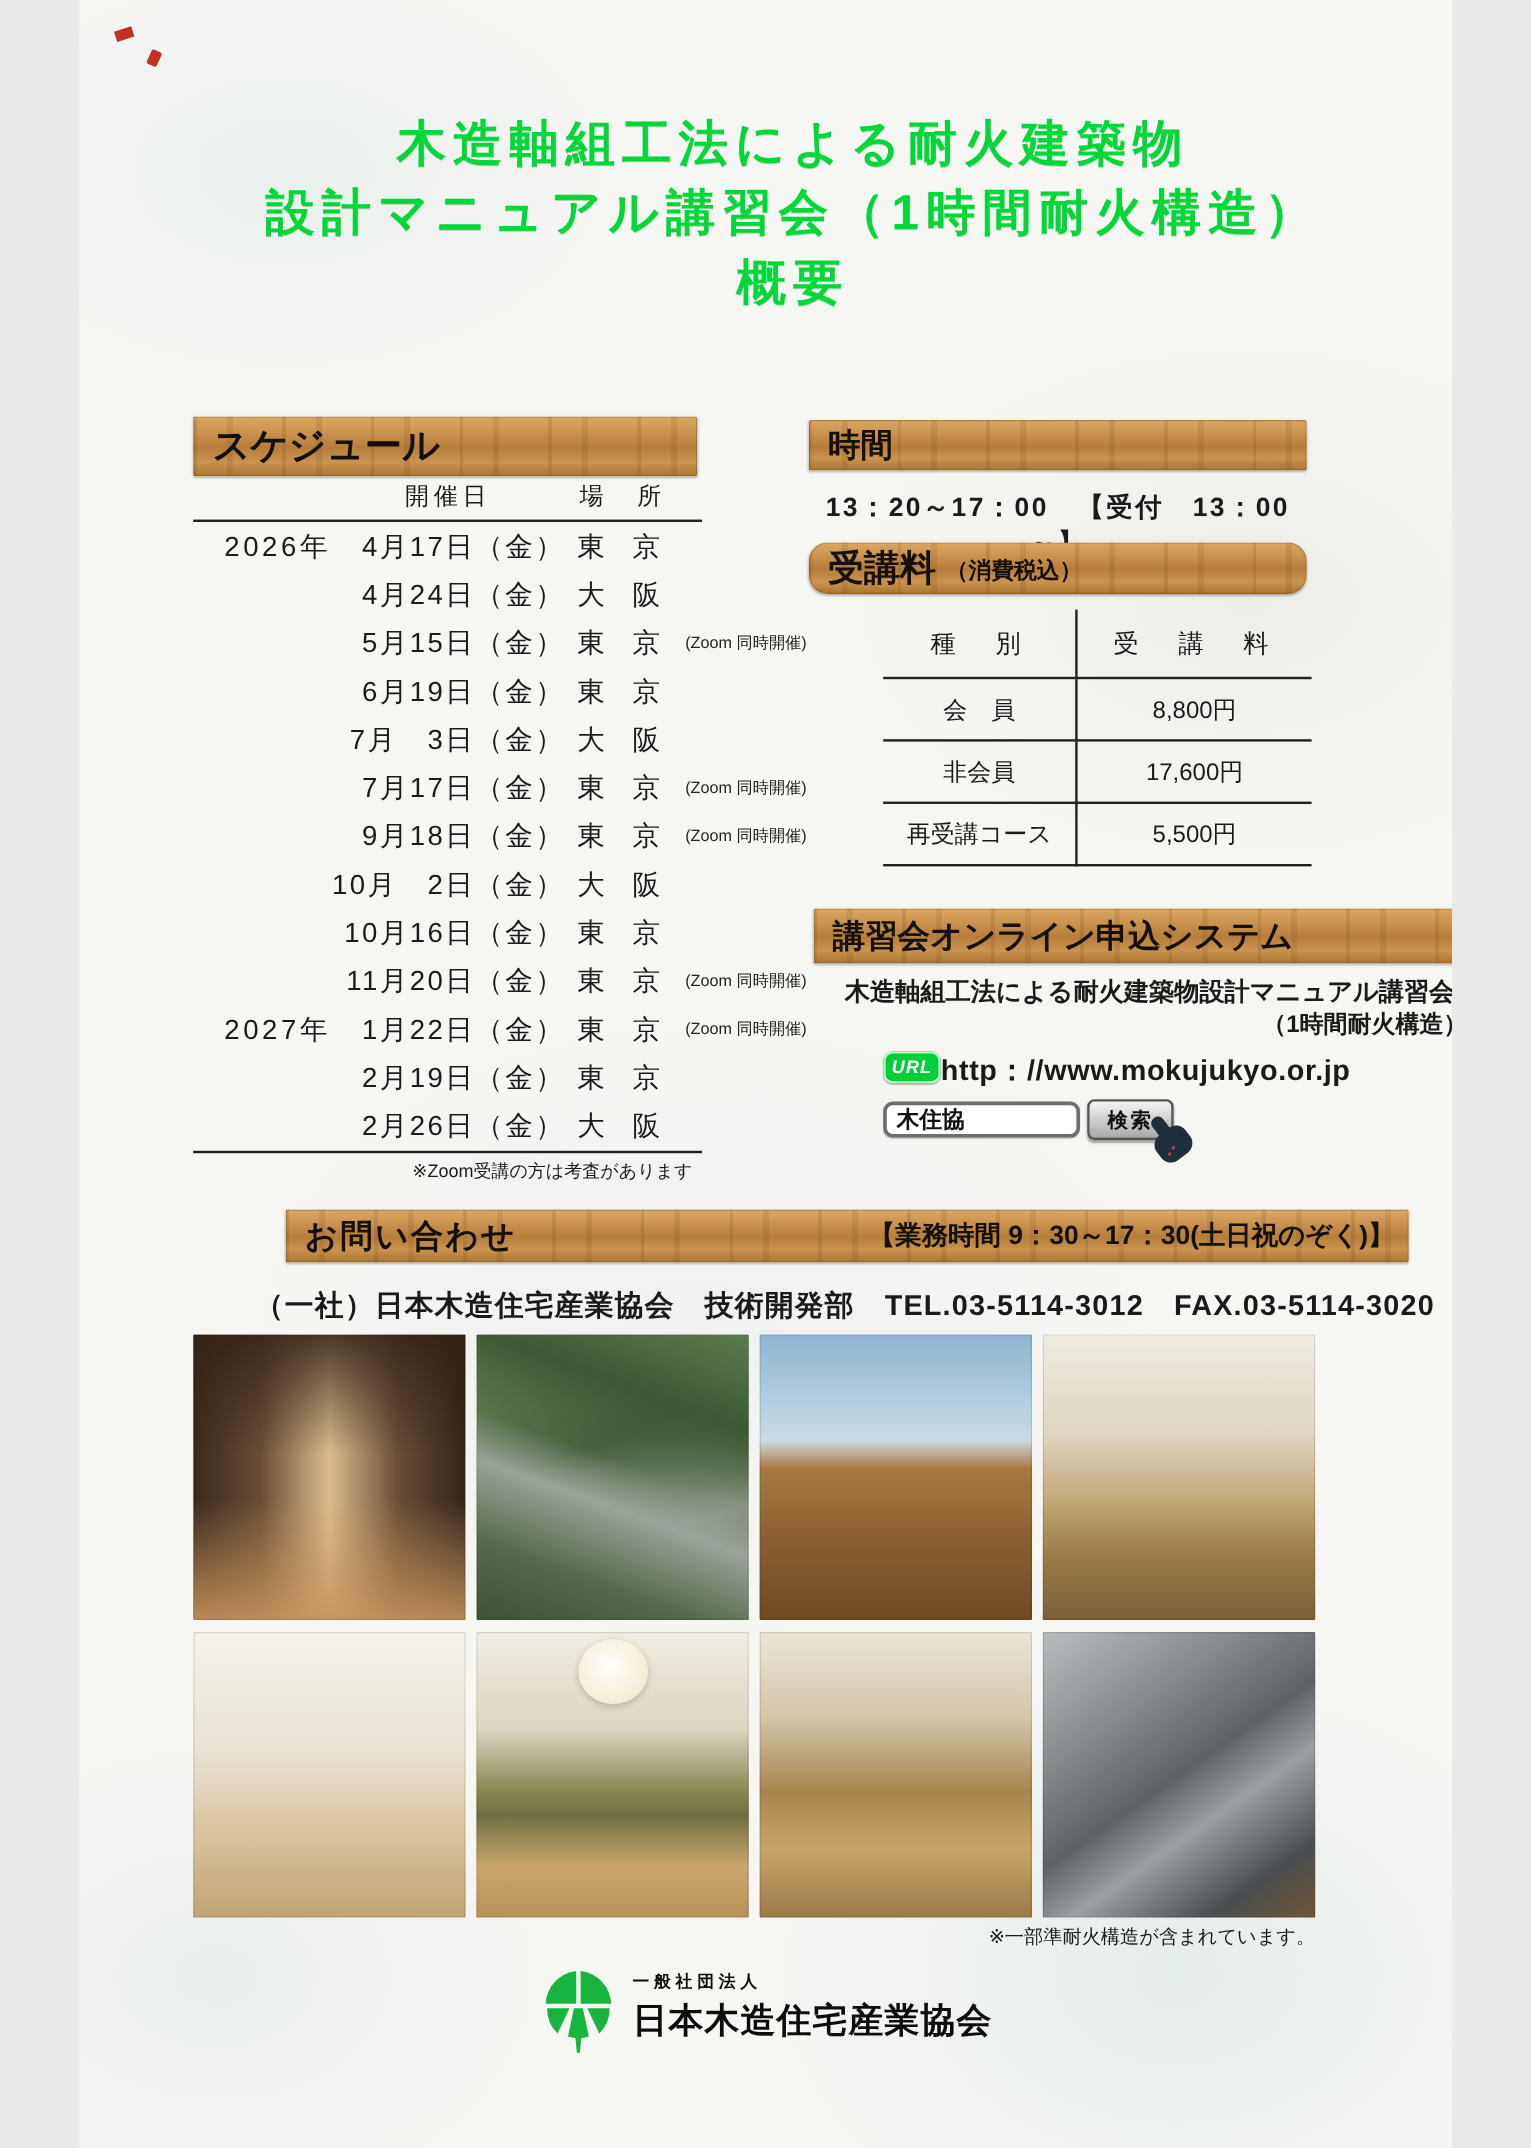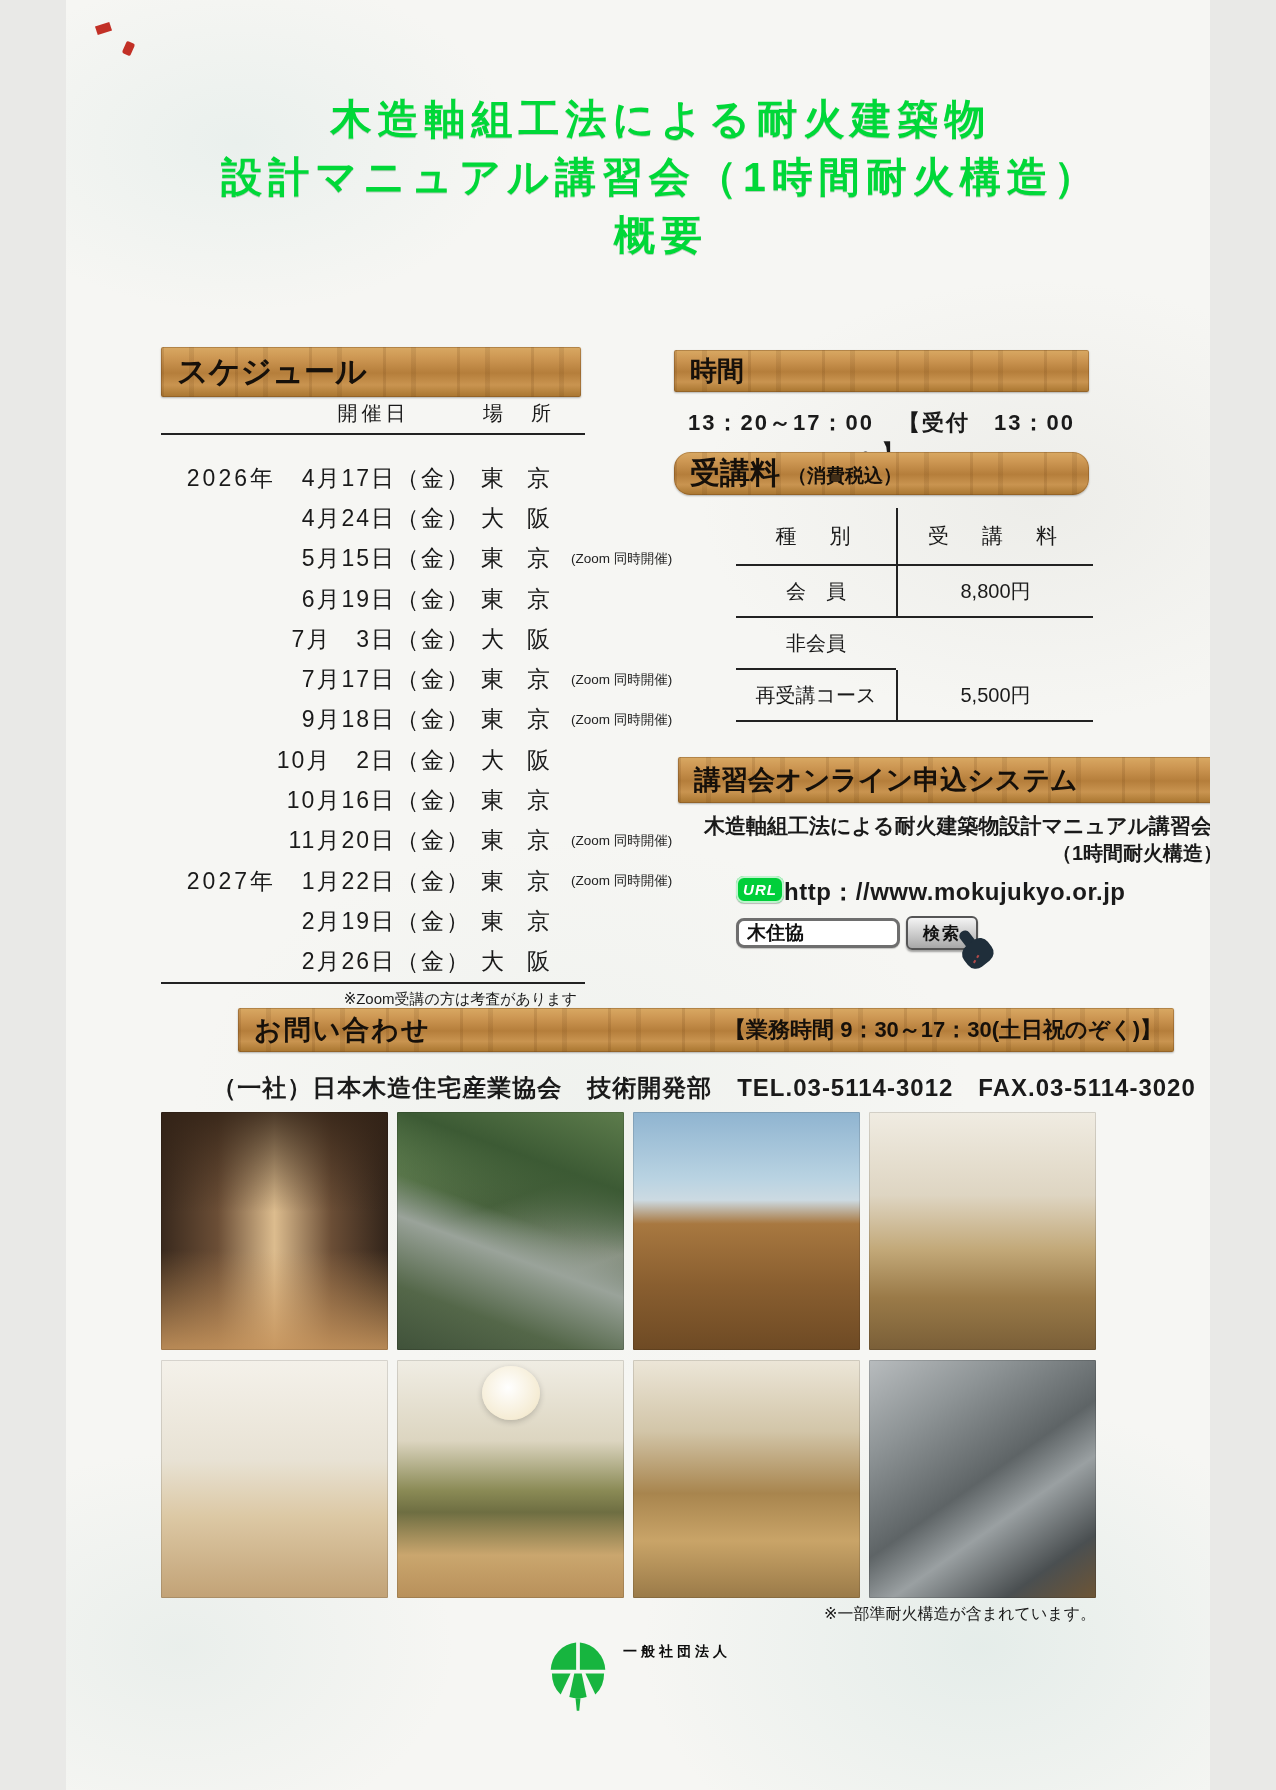--- a/index.html
+++ b/index.html
@@ -53,21 +53,21 @@
     display:grid;grid-template-columns:115px 195px 96px 1fr;
     font-size:20px;letter-spacing:4px;padding-bottom:6px;border-bottom:2px solid #222;
   }
   .sch-head .h-date{grid-column:2;text-align:center;}
   .sch-head .h-place{grid-column:3;text-align:center;}
   .sch-row{display:grid;grid-template-columns:115px 195px 96px 1fr;align-items:center;height:40.3px;font-size:23px;}
   .sch-year{text-align:right;letter-spacing:3px;}
   .sch-date{text-align:right;letter-spacing:2px;}
   .sch-place{text-align:left;padding-left:10px;}
   .sch-zoom{white-space:nowrap;font-size:13.5px;padding-left:4px;color:#222;}
-  #schedule-rows{border-bottom:2px solid #222;margin-top:23px;}
+  #schedule-rows{border-bottom:2px solid #222;}
   .sch-note{margin-top:6px;text-align:right;font-size:15px;padding-right:8px;}
 
   
   .bar-time{left:608px;top:350px;width:415px;height:42px;font-size:27px;}
   .time-text{
     position:absolute;left:608px;top:408px;width:415px;text-align:center;
     font-size:22px;font-weight:bold;letter-spacing:2px;
   }
 
   
@@ -277,20 +277,21 @@
       <span class="fee-cell left">種　別</span>
       <span class="fee-cell right">受　講　料</span>
     </div>
     <div id="fee-rows">
         <div class="fee-row">
           <span class="fee-cell left">会　員</span>
           <span class="fee-cell right">8,800円</span>
         </div>
         <div class="fee-row">
           <span class="fee-cell left">非会員</span>
+          <span class="fee-cell right">17,600円</span>
         </div>
         <div class="fee-row">
           <span class="fee-cell left">再受講コース</span>
           <span class="fee-cell right">5,500円</span>
         </div>
       </div>
   </div>
 
   <div class="woodbar bar-online">
     <span class="bar-label">講習会オンライン申込システム</span>
@@ -337,18 +338,19 @@
         <path d="M47 2 A46 46 0 0 0 6 46 L47 46 Z"></path>
         <path d="M53 2 A46 46 0 0 1 94 46 L53 46 Z"></path>
         <path d="M8 52 L38 52 L22 86 A46 46 0 0 1 8 52 Z"></path>
         <path d="M92 52 L62 52 L78 86 A46 46 0 0 0 92 52 Z"></path>
         <path d="M44 52 L56 52 L64 90 A46 46 0 0 1 36 90 Z"></path>
         <path d="M46 92 L54 92 L52 112 L48 112 Z"></path>
       </g>
     </svg>
     <div class="logo-texts">
       <span class="logo-orgtype">一般社団法人</span>
+      <span class="logo-orgname">日本木造住宅産業協会</span>
     </div>
   </div>
 
   <div class="version">25.11</div>
 
 </div>
 
 </body></html>

